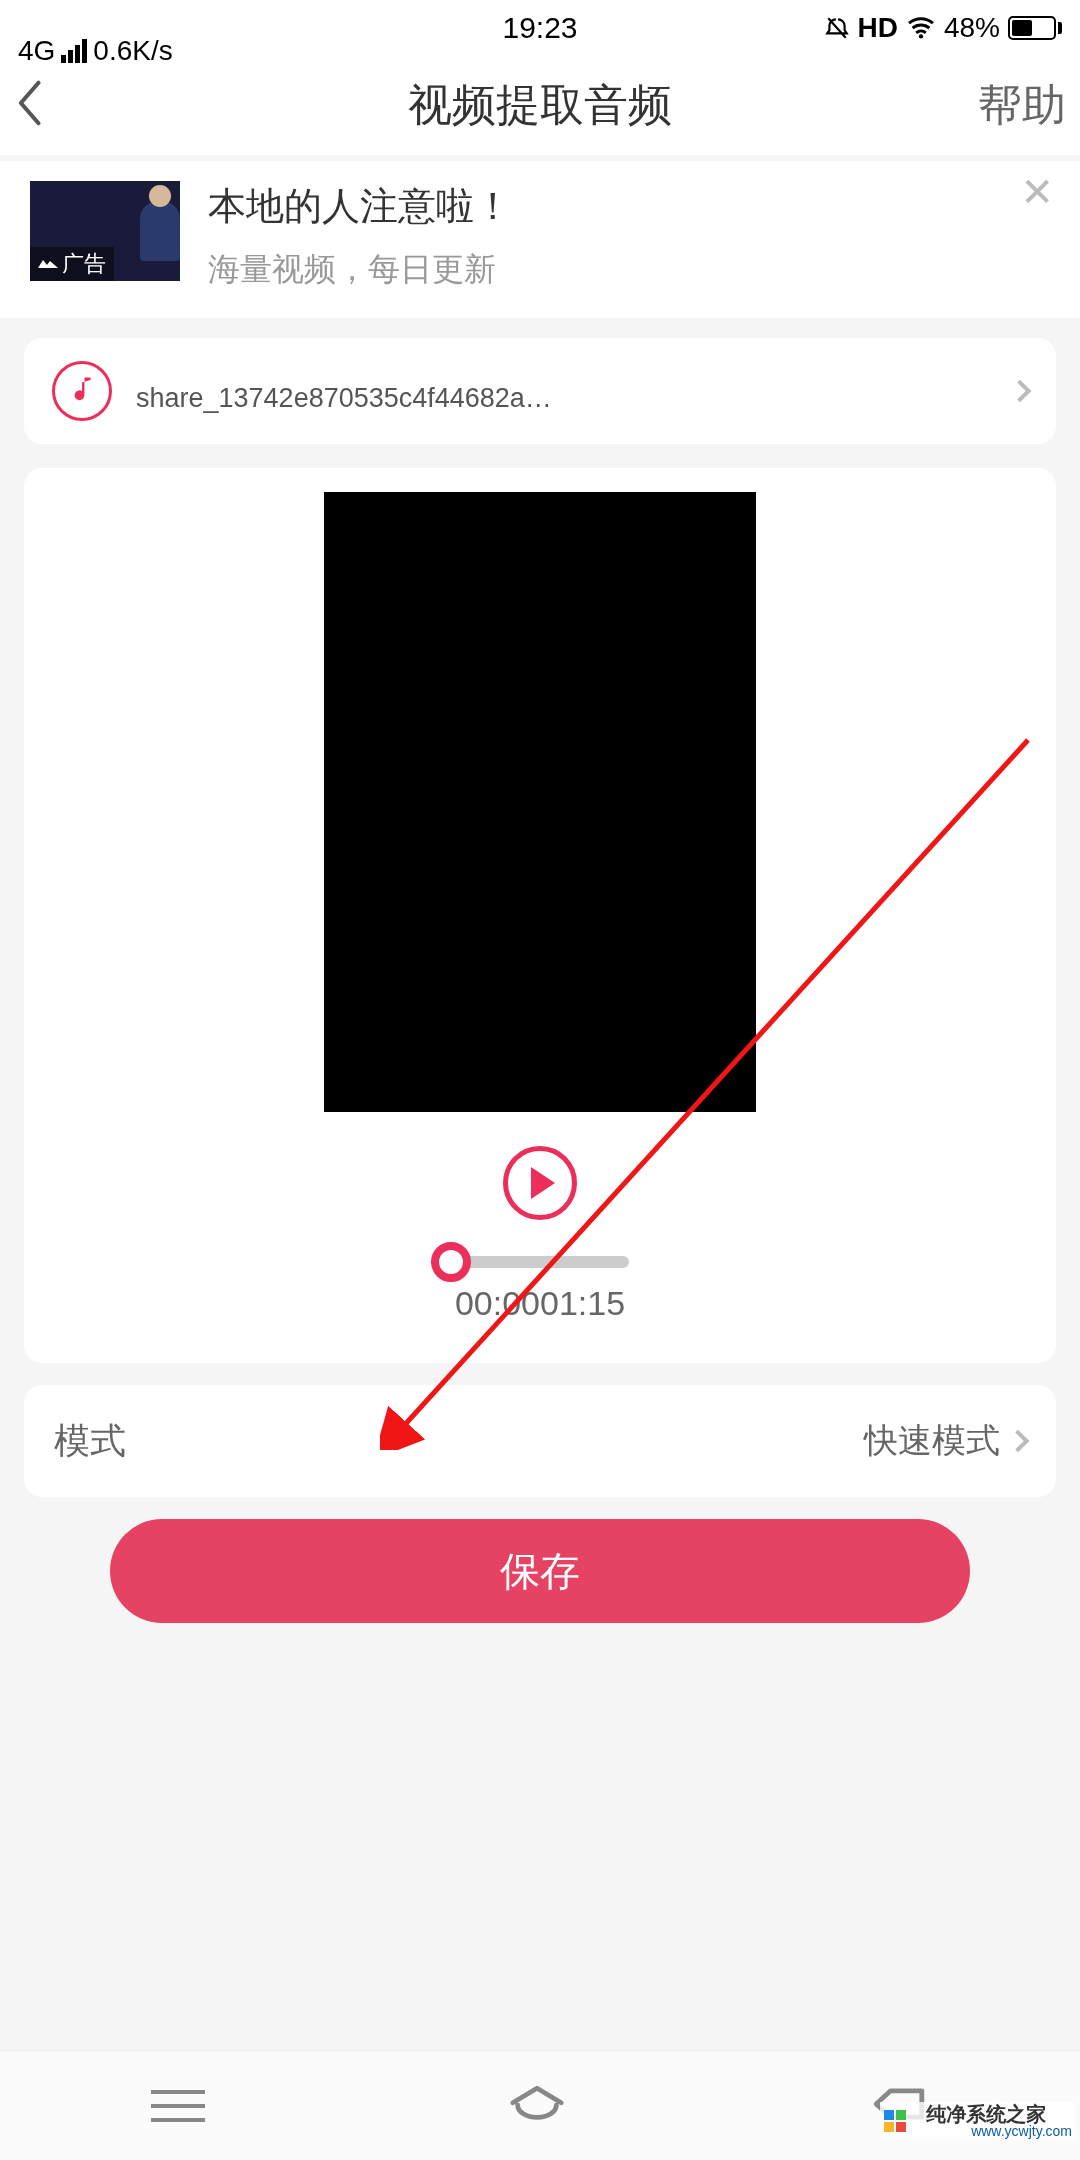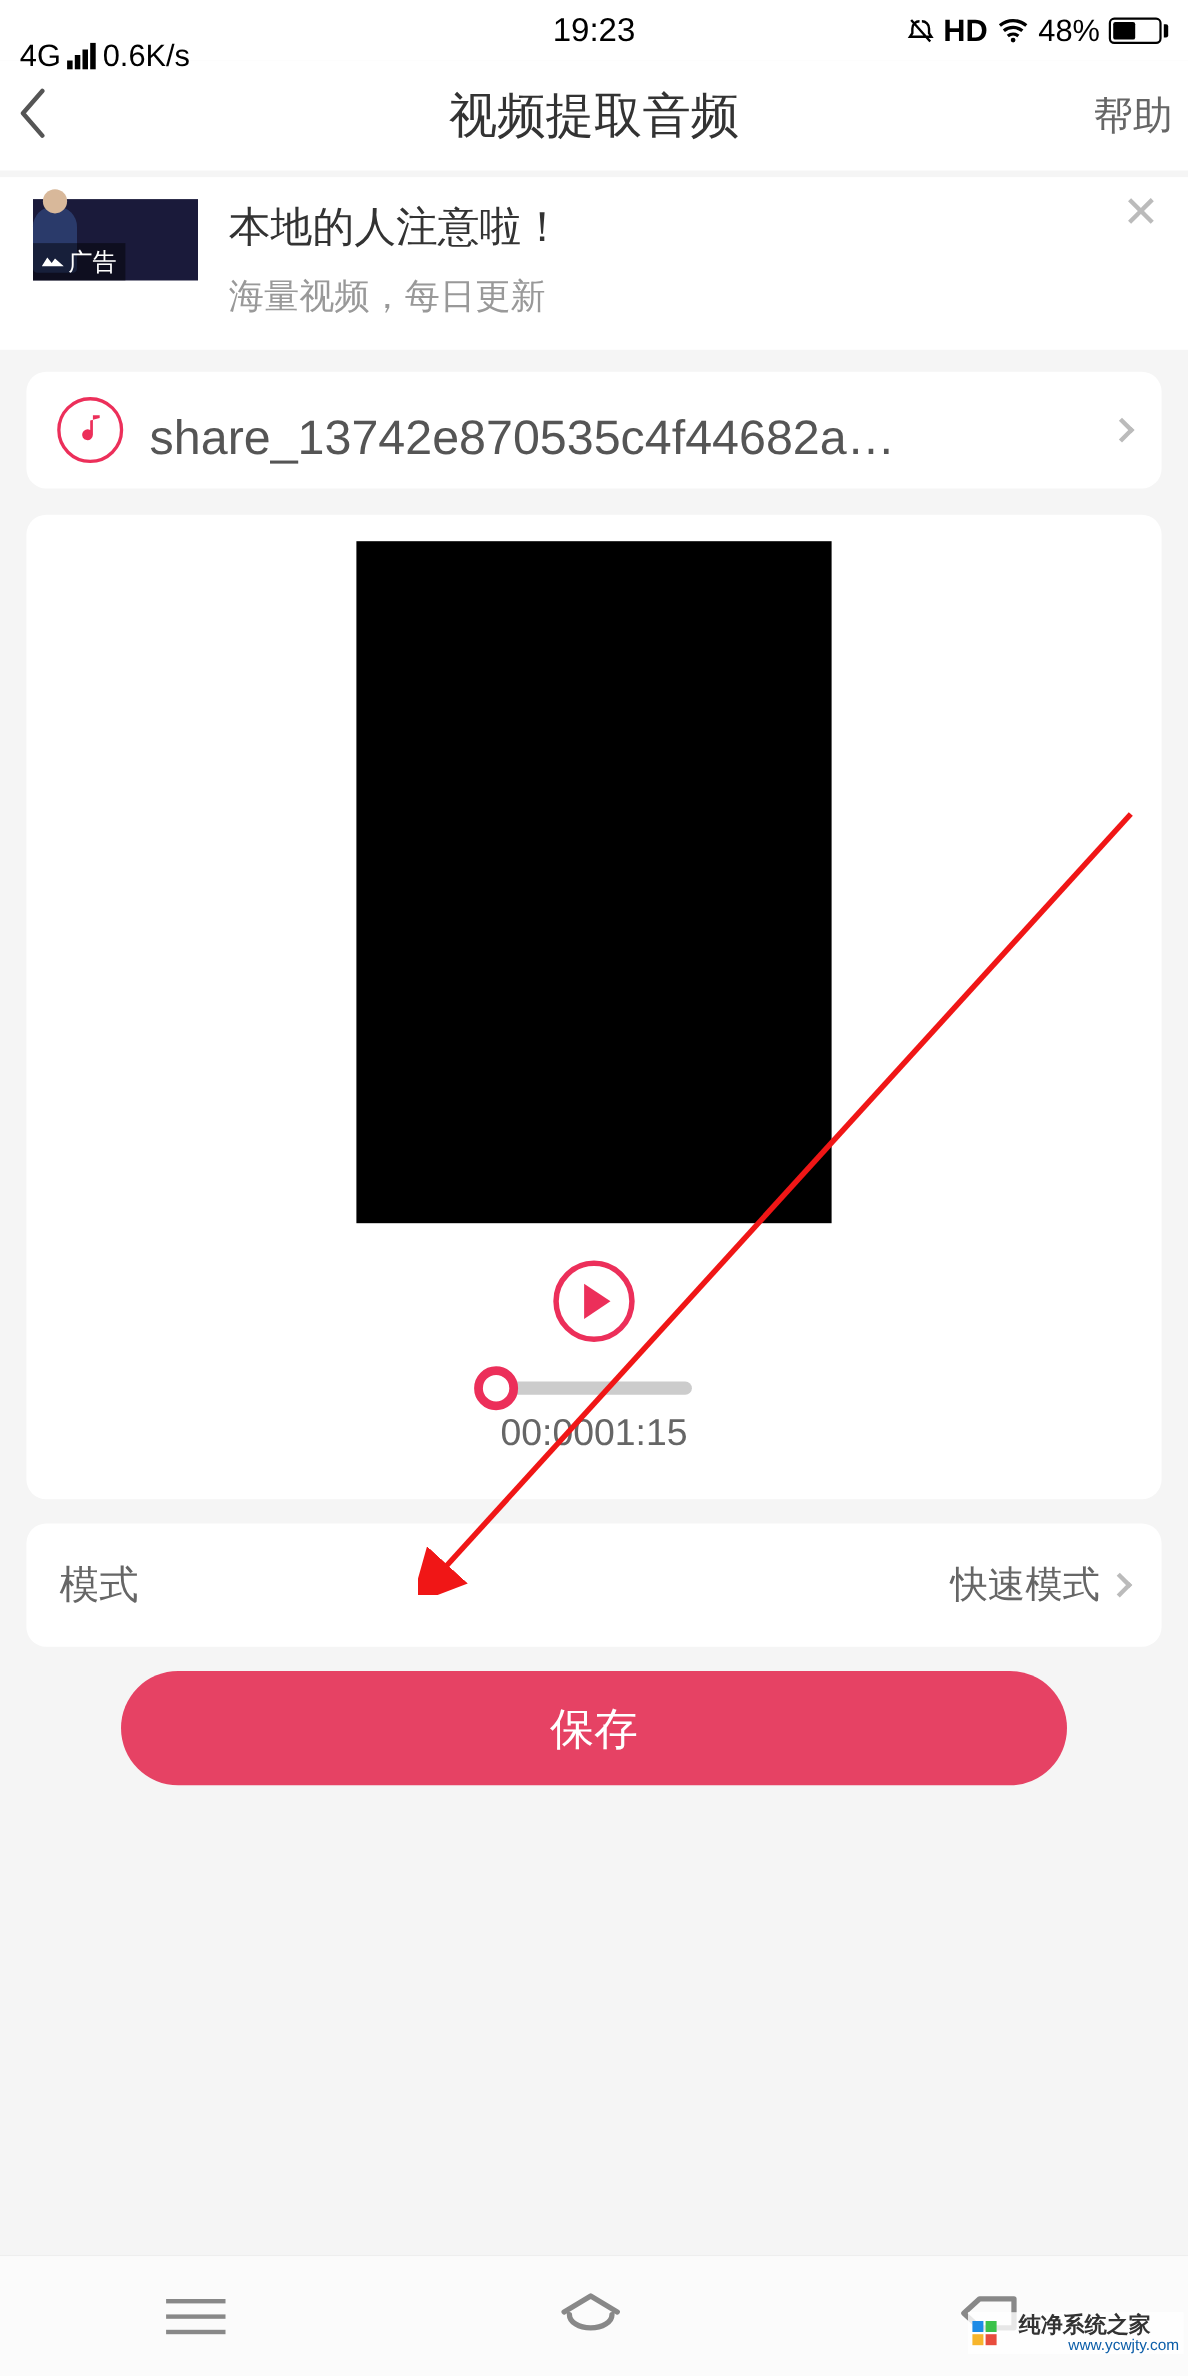--- a/index.html
+++ b/index.html
@@ -47,37 +47,37 @@
       justify-content: space-between;
       padding: 0 14px;
     }
     .header-title {
       position: absolute;
       left: 50%;
       transform: translateX(-50%);
       font-size: 44px;
       color: #333;
     }
-    .header-help { font-size: 36px; color: #666; }
+    .header-help { font-size: 44px; color: #666; }
 
     
     .ad-row {
       background: #fff;
       display: flex;
       align-items: flex-start;
       padding: 20px 30px 26px 30px;
       gap: 28px;
       position: relative;
       margin-top: 6px;
     }
     .ad-thumb {
-      width: 150px; height: 74px;
+      width: 150px; height: 100px;
       background: #1a1a3a;
       position: relative;
-      display:flex; align-items:center; justify-content:flex-start;
+      display:flex; align-items:center; justify-content:flex-end;
     }
     .ad-person { width: 40px; height: 60px; background: #2a3a6a; border-radius: 18px 18px 4px 4px; position:relative; }
     .ad-person::before{content:''; position:absolute; top:-16px; left:50%; transform:translateX(-50%); width:22px; height:22px; background:#d8b89a; border-radius:50%;}
     .ad-label { position:absolute; left:0; bottom:0; background:rgba(0,0,0,0.45); color:#fff; font-size:22px; padding:2px 8px; display:flex; align-items:center; gap:4px;}
     .ad-text { flex:1; }
     .ad-title { font-size: 38px; color: #333; margin-bottom: 16px; }
     .ad-sub { font-size: 32px; color: #999; }
     .ad-close { position: absolute; right: 26px; top: 8px; color:#bbb; font-size: 40px; }
 
     
@@ -90,21 +90,21 @@
       align-items: center;
       padding: 0 28px;
       gap: 24px;
     }
     .music-ring {
       width: 60px; height: 60px;
       border: 3px solid #ec2f5a;
       border-radius: 50%;
       display: flex; align-items: center; justify-content: center;
     }
-    .file-name { flex:1; font-size: 44px; color: #555; white-space: nowrap; overflow: hidden; text-overflow: ellipsis; margin-top: 15px; }
+    .file-name { flex:1; font-size: 27px; color: #555; white-space: nowrap; overflow: hidden; text-overflow: ellipsis; margin-top: 15px; }
 
     
     .player-card {
       margin: 0 24px 22px 24px;
       background: #fff;
       border-radius: 18px;
       padding: 24px 40px 40px 40px;
     }
     .video-frame {
       width: 432px; height: 620px;

